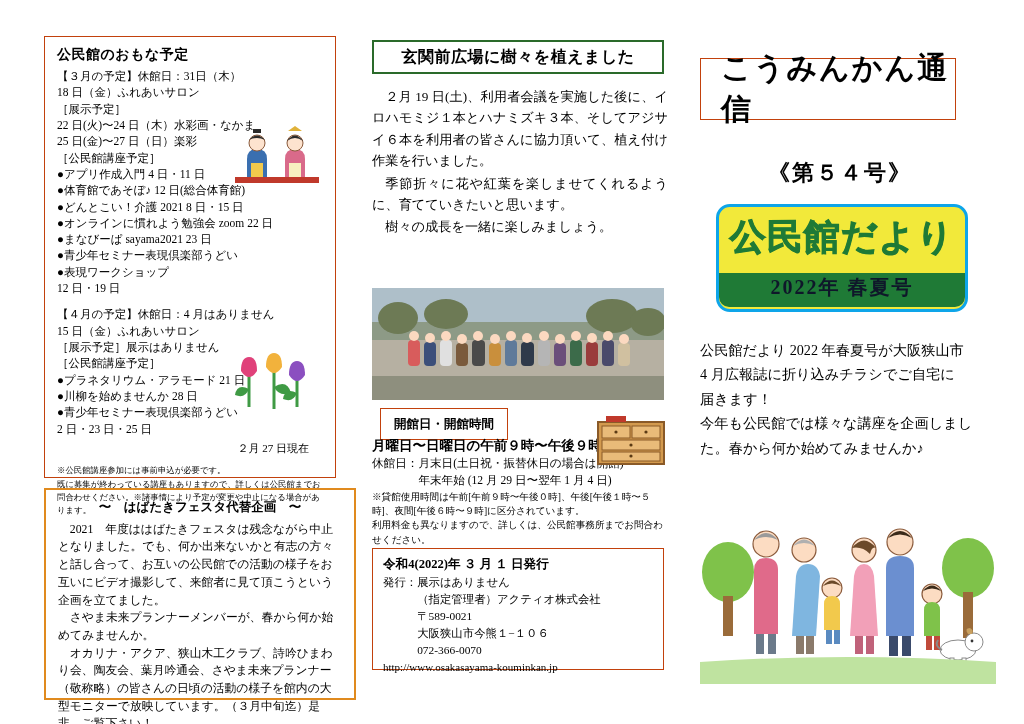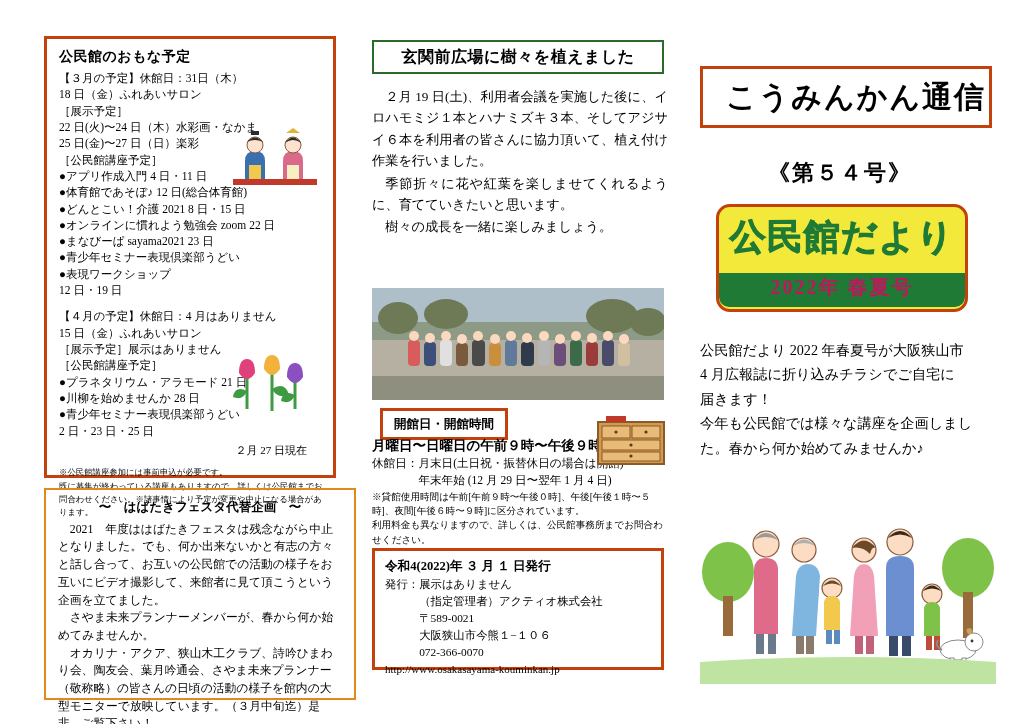--- a/index.html
+++ b/index.html
@@ -17,21 +17,21 @@
   }
   .page {
     position: absolute;
     inset: 0;
   }
 
   
   .box {
     position: absolute;
     box-sizing: border-box;
-    border: 3px solid #c2410c;
+    border: 1px solid #c2410c;
   }
 
   
   #schedule-box {
     left: 44px; top: 36px; width: 292px; height: 442px;
     padding: 8px 10px 6px 12px;
     font-size: 11.5px;
     line-height: 1.42;
   }
   #schedule-box .title {
@@ -127,52 +127,52 @@
   #publish-box {
     left: 372px; top: 548px; width: 292px; height: 122px;
     padding: 6px 10px;
     font-size: 11.4px; line-height: 1.5;
   }
   #publish-box .pb-title { font-size: 12.6px; font-weight: bold; }
   #publish-box .url { font-size: 11px; }
 
   
   #masthead {
-    left: 700px; top: 66px; width: 292px; height: 62px;
+    left: 700px; top: 58px; width: 256px; height: 62px;
     display: flex; align-items: center; justify-content: center;
     font-size: 30px; font-weight: bold; letter-spacing: 2px; padding-left: 20px;
   }
   #issue-no {
     position: absolute;
     left: 700px; top: 158px; width: 280px;
     text-align: center;
     font-size: 22px; font-weight: bold; letter-spacing: 2px;
   }
   #logo {
     position: absolute;
     left: 716px; top: 204px; width: 252px; height: 108px;
     background: #f2e93a;
-    border: 3px solid #c2410c;
+    border: 3px solid #0ea5e9;
     border-radius: 14px;
     box-sizing: border-box;
     overflow: hidden;
   }
   #logo .l1 {
     position: absolute; left: 0; right: 0; top: 6px;
     text-align: center;
     font-size: 36px; font-weight: bold;
     color: #1f7a36;
     -webkit-text-stroke: 1px #1f7a36;
     letter-spacing: 1px;
   }
   #logo .l2 {
     position: absolute; left: 0; right: 0; bottom: 8px;
     text-align: center;
     font-size: 20px; font-weight: bold;
-    color: #be185d;
+    color: #0f172a;
     letter-spacing: 2px;
   }
   #logo .band {
     position: absolute; left: 0; right: 0; bottom: 2px; height: 34px;
     background: #1f7a36;
     border-radius: 0 0 10px 10px;
   }
   #logo .l2 { z-index: 2; }
 
   #right-text {

